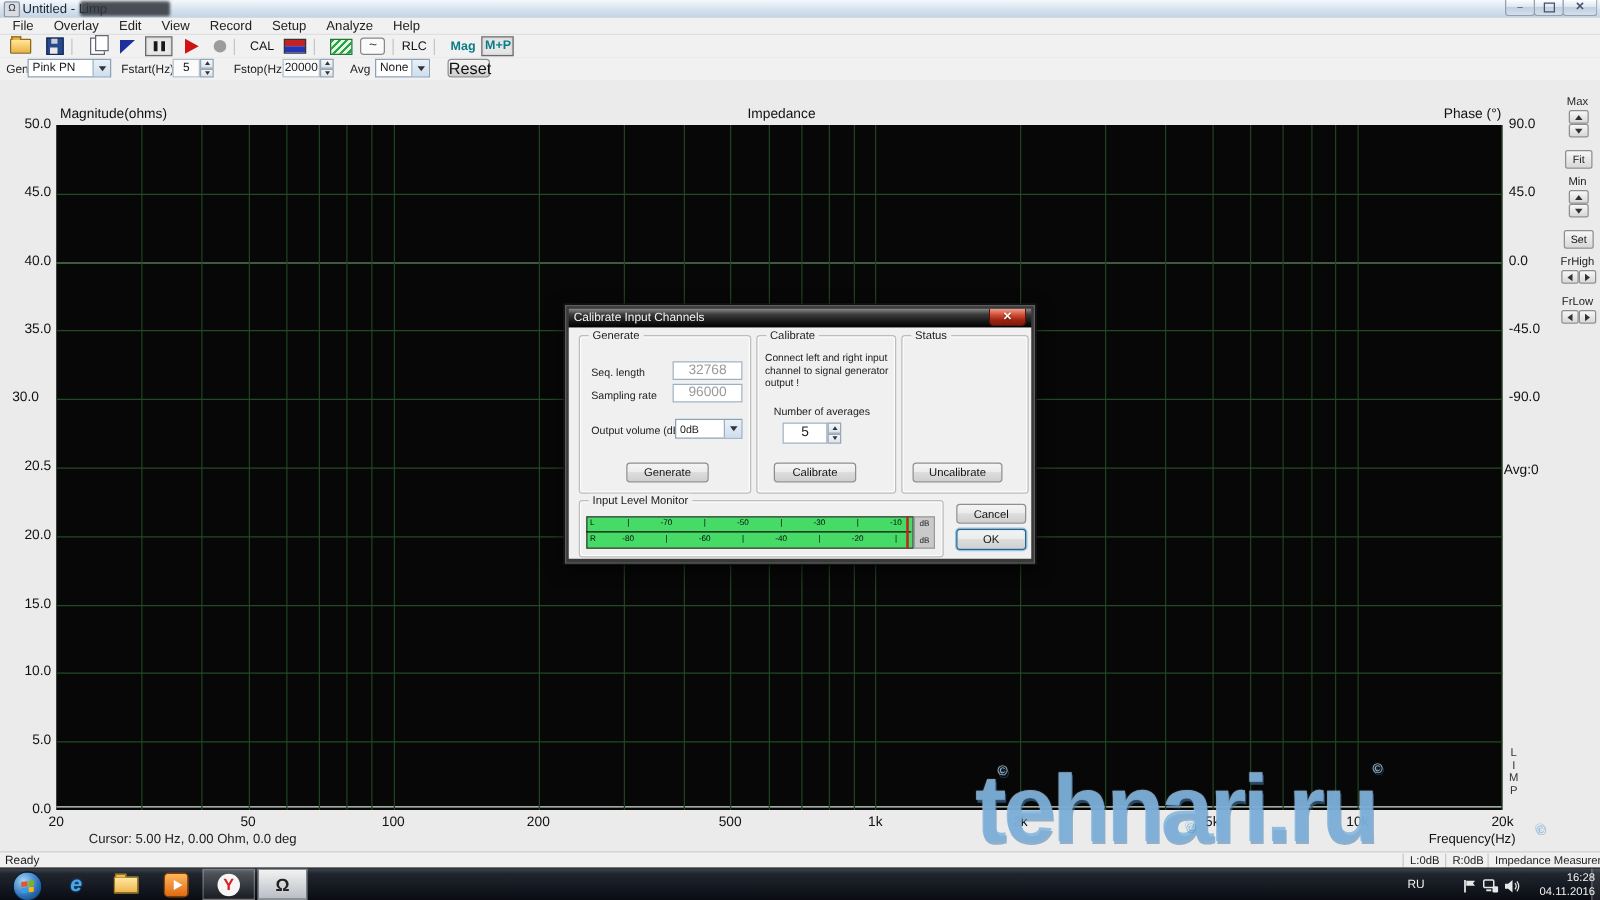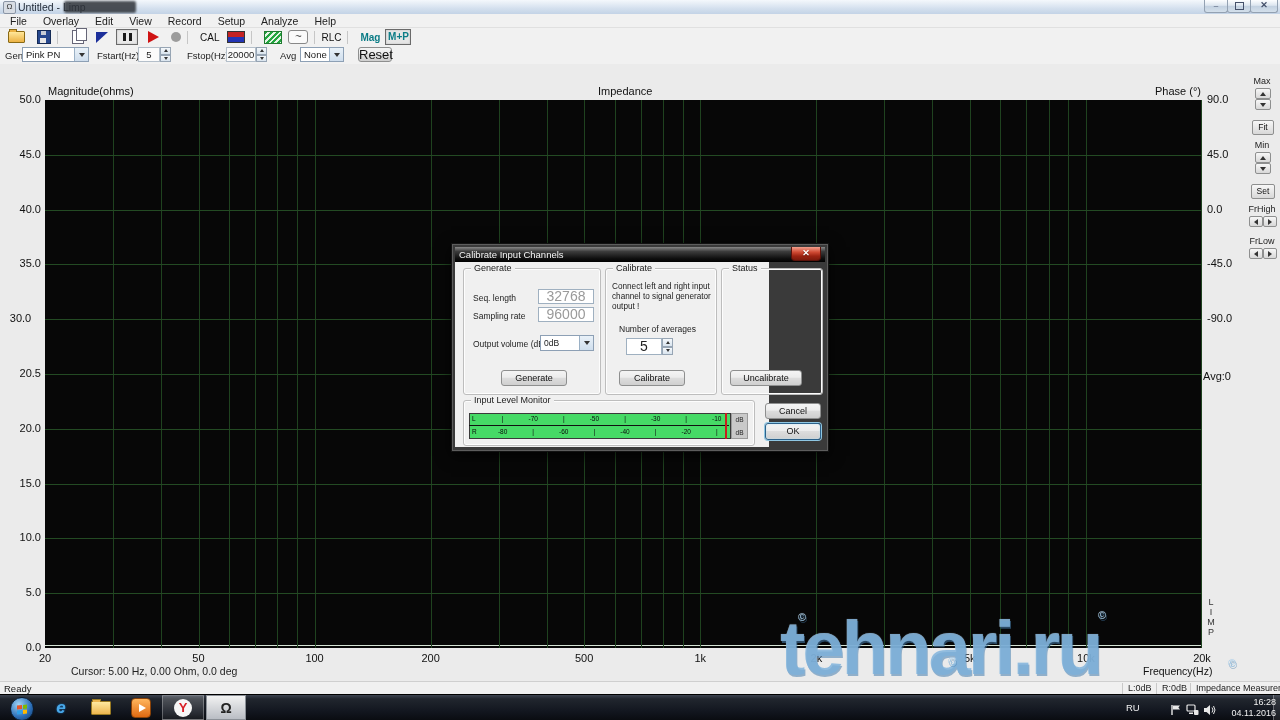--- a/index.html
+++ b/index.html
@@ -151,26 +151,26 @@
 
   
   #dialog{left:451px;top:243px;width:378px;height:209px;background:#3a3a3a;border:1px solid #121212;
     box-shadow:0 4px 14px rgba(0,0,0,.75), inset 0 0 0 1px rgba(255,255,255,.18);
     padding:3px;box-sizing:border-box;}
   #dlg-title{position:relative;height:15px;background:linear-gradient(#888 0%,#3c3c3c 30%,#101010 75%,#000);
     color:#f4f4f4;font-size:9.5px;line-height:15px;padding-left:4px;}
   #dlg-close{position:absolute;right:4px;top:0;width:28px;height:13px;border:1px solid #5c120a;border-top:none;
     border-radius:0 0 4px 4px;background:linear-gradient(#f2a08e,#cf4a33 40%,#9c2312 70%,#7c1a0c);
     color:#fff;font-size:9px;font-weight:bold;text-align:center;line-height:12px;text-shadow:0 1px 1px #5a0f06;}
-  #dlg-body{position:relative;width:314px;height:185px;background:#f0f0f0;}
+  #dlg-body{position:relative;width:370px;height:185px;background:#f0f0f0;}
   .group{position:absolute;border:1px solid #bdbdbd;border-radius:3px;box-shadow:inset 0 0 0 1px #fdfdfd;}
   .legend{position:absolute;top:-6px;left:7px;background:#f0f0f0;padding:0 3px;font-size:9px;color:#1a1a1a;}
   .dlabel{position:absolute;font-size:8.5px;color:#222;}
   .dinput{position:absolute;background:#fff;border:1px solid #9fb0c0;box-sizing:border-box;
-    font-size:14px;text-align:center;color:#9a9a9a;}
+    font-size:11px;text-align:center;color:#9a9a9a;}
   .dinput.en{color:#222;}
   #g1{left:8px;top:6px;width:136px;height:125px;}
   #g2{left:150px;top:6px;width:110px;height:125px;}
   #g3{left:266px;top:6px;width:100px;height:125px;}
   #g4{left:8px;top:138px;width:290px;height:44px;}
   #instr{left:6px;top:13px;width:99px;font-size:8.2px;line-height:10px;color:#222;}
   #status-inner{position:absolute;left:7px;top:12px;width:84px;height:82px;border:1px solid #c3c3c3;
     box-shadow:inset 1px 1px 2px #ddd;}
   .st-line{position:absolute;left:5px;font-size:8.3px;color:#222;white-space:nowrap;}
   .dbtn{position:absolute;border:1px solid #8e8f8f;border-radius:3px;font-size:9px;text-align:center;color:#111;

